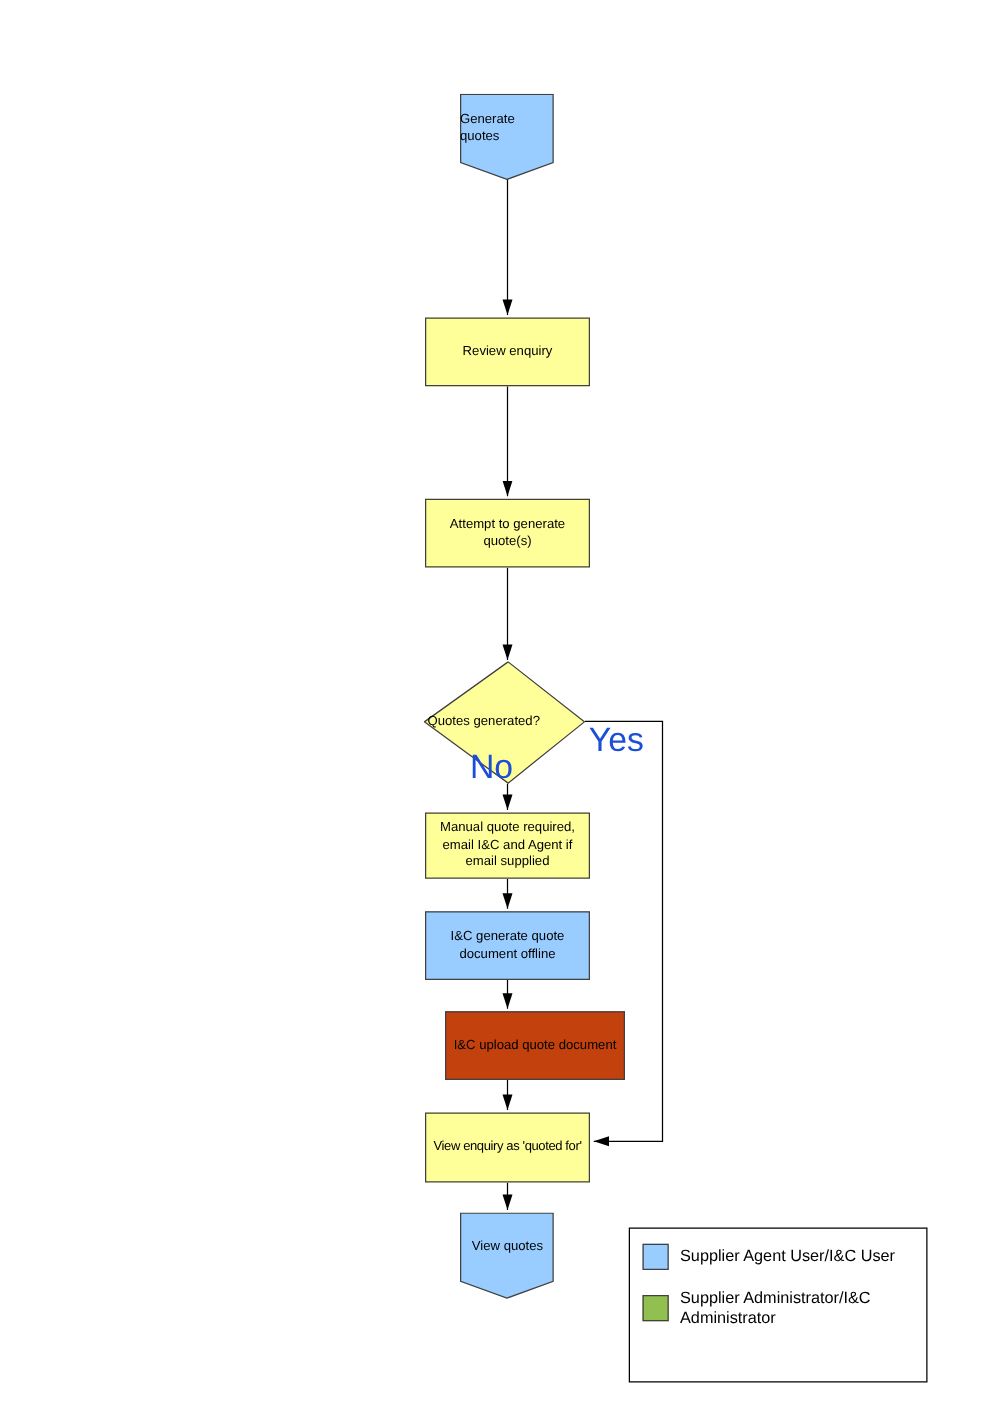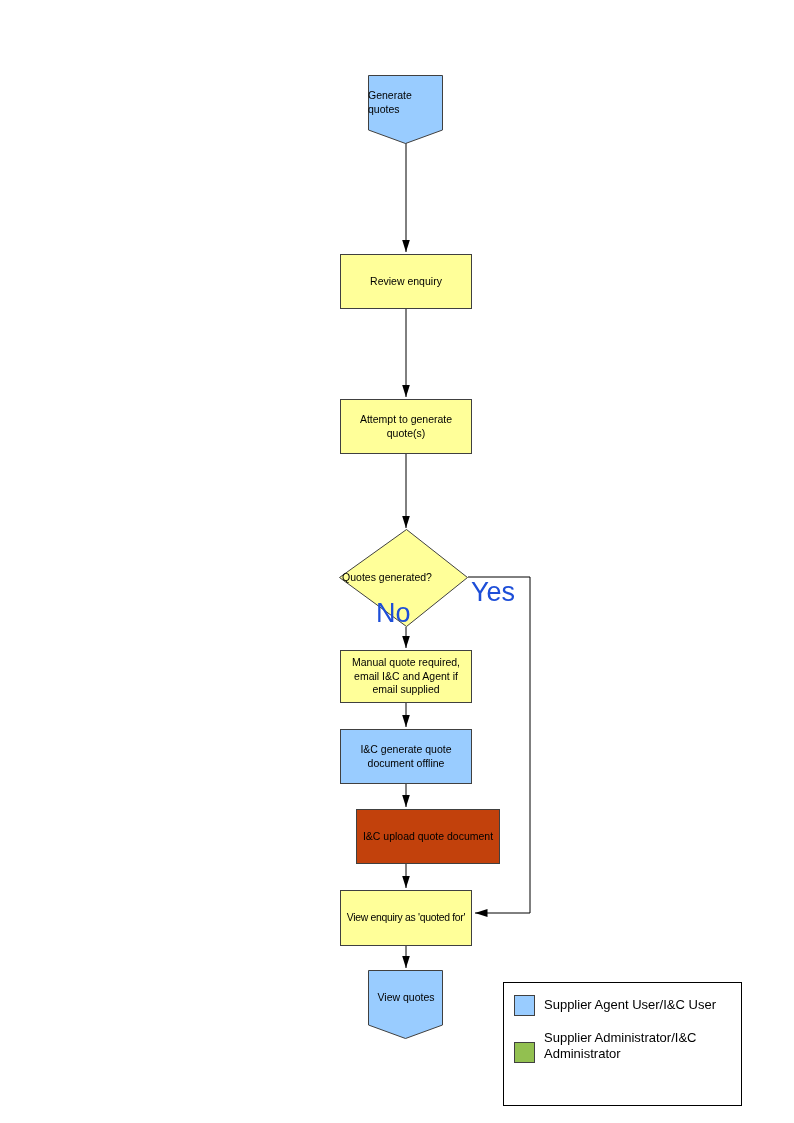--- a/index.html
+++ b/index.html
@@ -19,21 +19,21 @@
     font-size:10.5px;line-height:1.3;padding:2px;
   }
   .box.tight{padding:0;font-size:10.4px;letter-spacing:-0.3px;white-space:nowrap;}
   .branch-label{position:absolute;font-size:27px;line-height:1;color:#1d4ed8;}
   .legend{
     position:absolute;left:503px;top:954px;width:239px;height:124px;
     background:#fff;border:1px solid #000;box-sizing:border-box;
     padding:12px 8px 0 10px;display:flex;flex-direction:column;gap:14px;margin-top:28px;
   }
   .legend-row{display:flex;align-items:center;gap:9px;}
-  .legend-row.top{align-items:flex-end;}
+  .legend-row.top{align-items:center;}
   .swatch{
     width:21px;height:21px;border:1px solid #404040;box-sizing:border-box;flex:0 0 auto;
   }
   .legend-label{font-size:13px;line-height:1.25;}
 </style>
 </head>
 <body>
 
 <div class="page">
 

